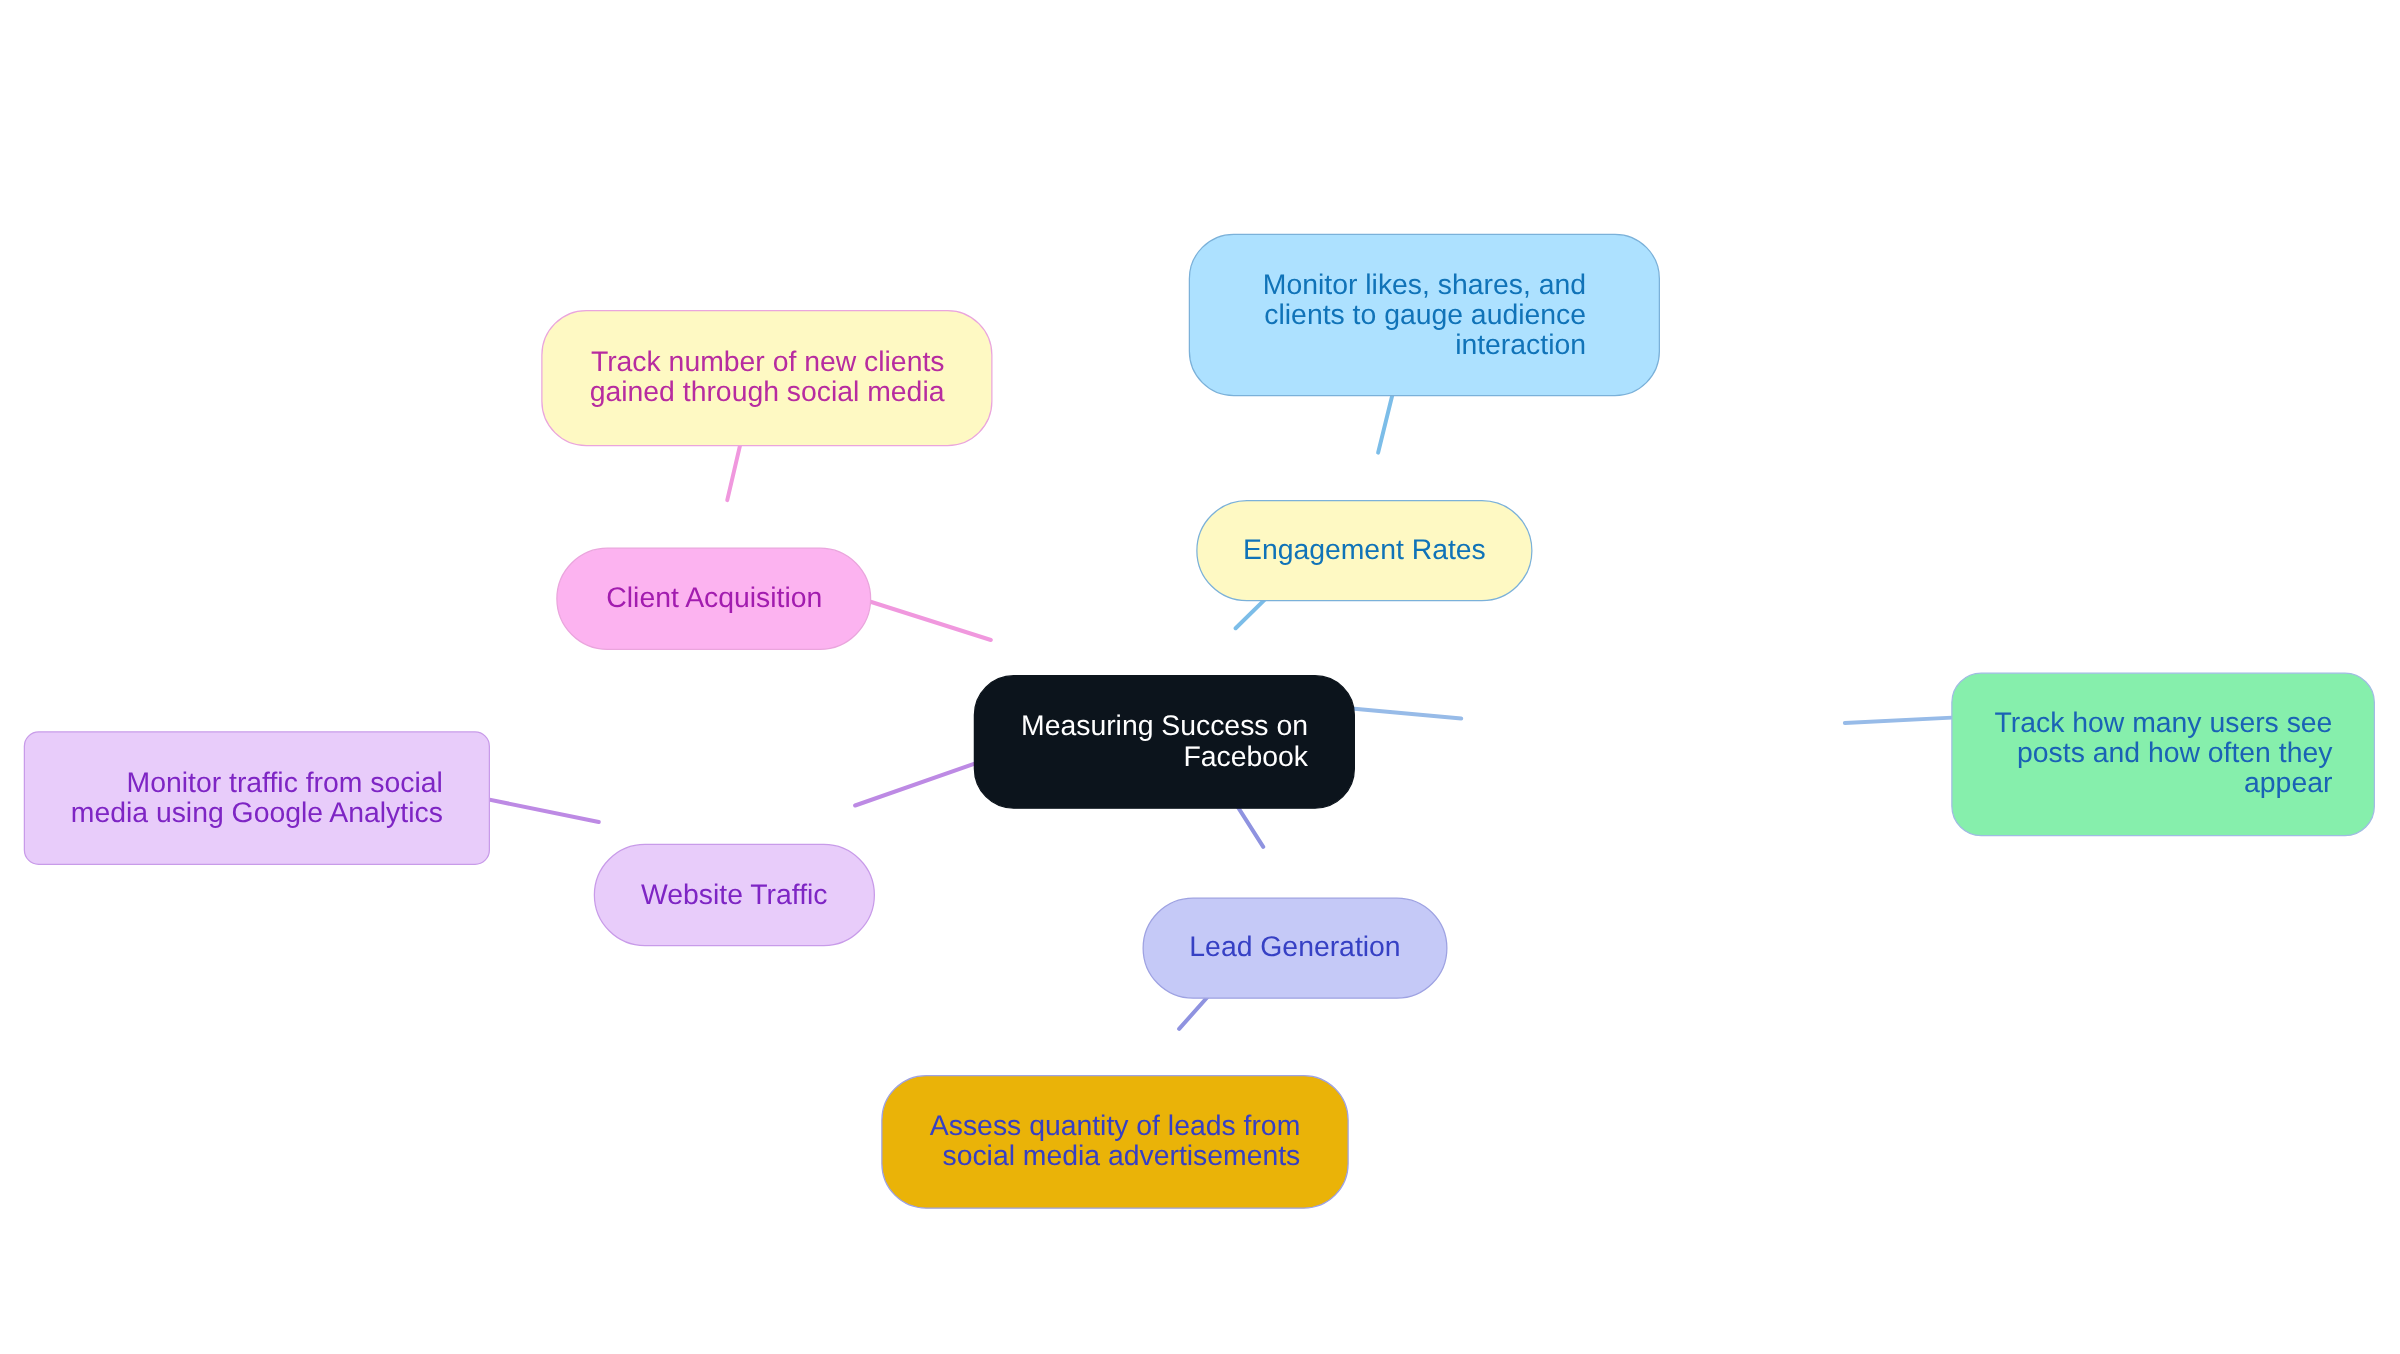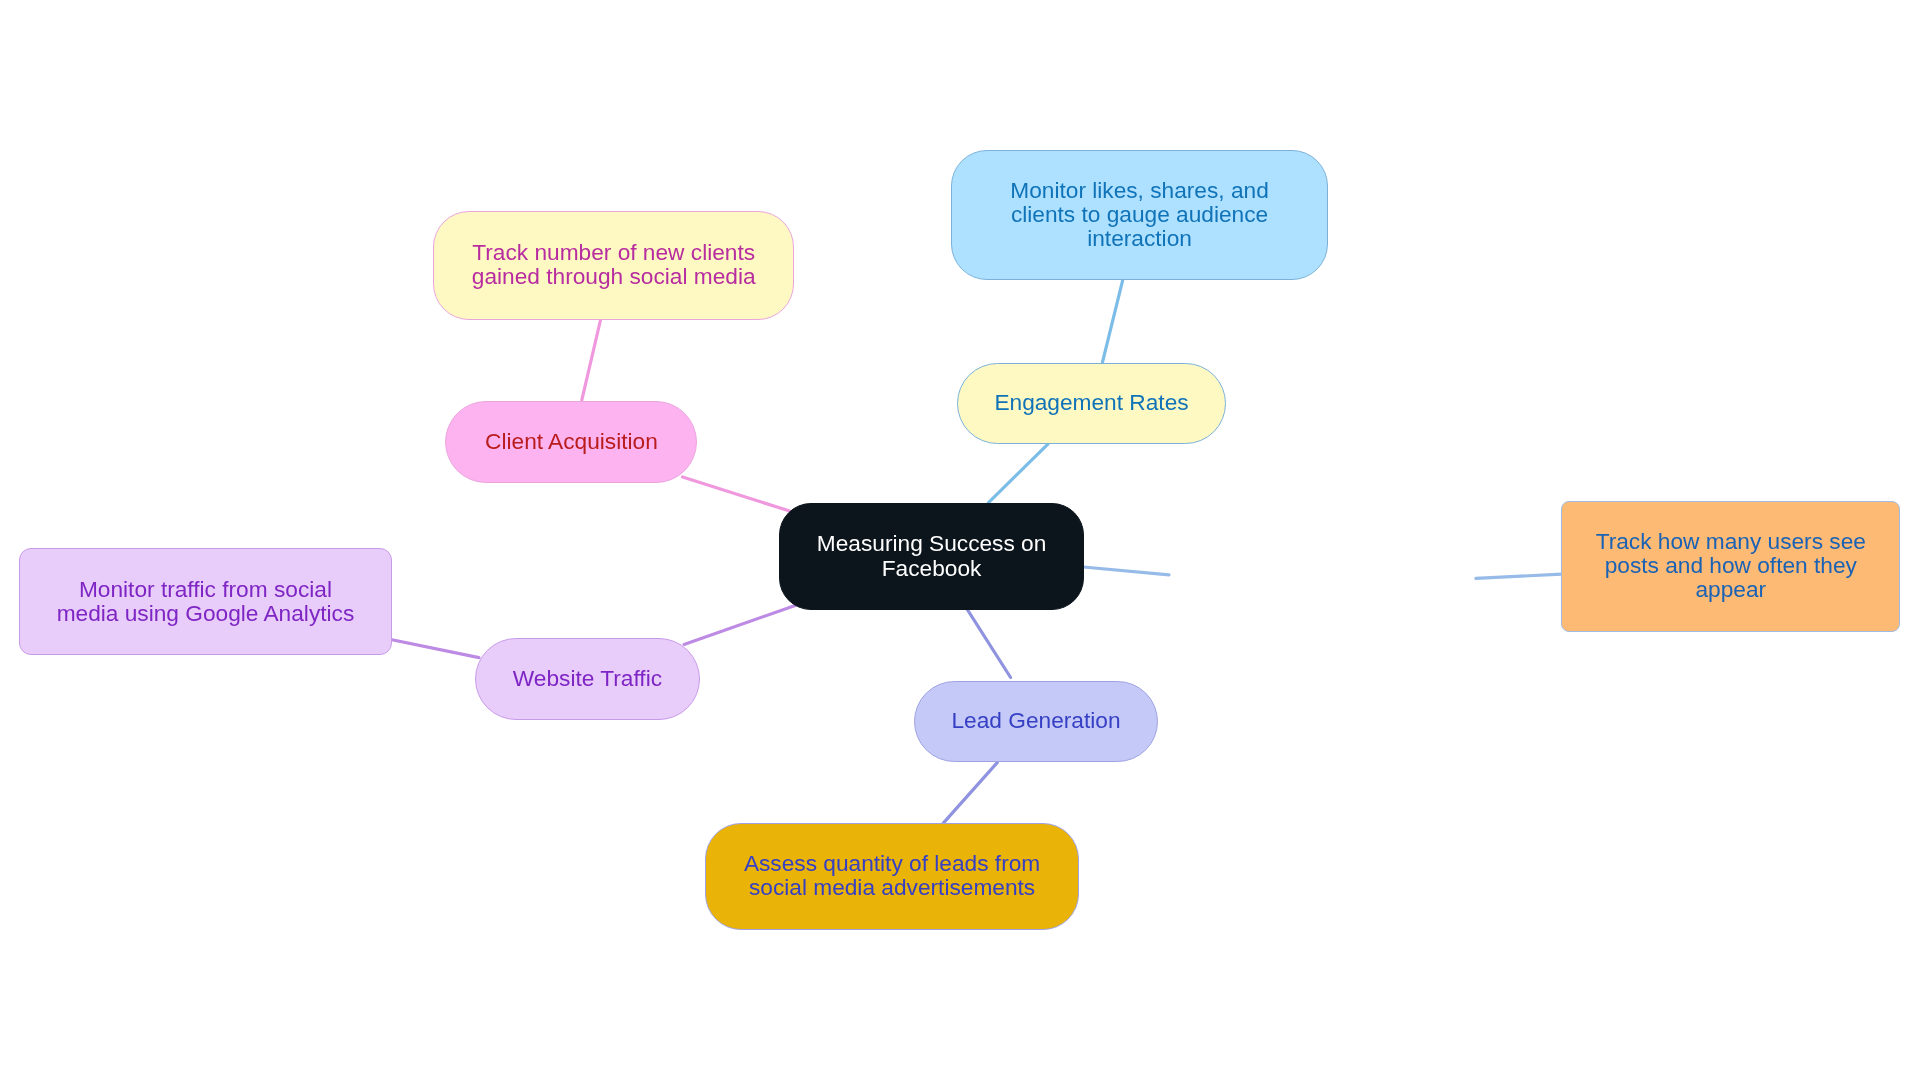--- a/index.html
+++ b/index.html
@@ -1,51 +1,51 @@
 <!DOCTYPE html>
 <html><head>
 <meta charset="utf-8">
 <style>
   html,body{margin:0;padding:0;background:#ffffff;}
   body{width:1920px;height:1083px;overflow:hidden;font-family:"Liberation Sans",sans-serif;}
   #canvas{position:relative;width:1920px;height:1083px;background:#ffffff;}
   #inner{position:absolute;left:0;top:0;width:1920px;height:1083px;filter:blur(0.6px);}
   svg#edges{position:absolute;left:0;top:0;width:1920px;height:1083px;}
-  .node{position:absolute;box-sizing:border-box;display:flex;align-items:center;justify-content:center;text-align:center;border-style:solid;border-width:1.3px;}
+  .node{position:absolute;box-sizing:border-box;display:flex;align-items:center;justify-content:center;text-align:right;border-style:solid;border-width:1.3px;margin-top:37px;}
   .node span{display:block;line-height:24.2px;font-size:22.7px;letter-spacing:0px;-webkit-font-smoothing:antialiased;transform:translate3d(0,-1.2px,0);}
   .node em{font-style:normal;}
 
   #edges path{fill:none;stroke-width:3.2;stroke-linecap:round;}
   .e-blue1{stroke:#7cbde8;}
   .e-blue2{stroke:#97bbe8;}
   .e-indigo{stroke:#8f93e0;}
   .e-purple{stroke:#bd8ae4;}
   .e-pink{stroke:#f098de;}
 
   
   .n-root{left:779.3px;top:503.1px;width:304.6px;height:106.9px;border-radius:32px;
           background:#0c141c;border-color:#0c141c;color:#ffffff;}
   .n-eng-detail{left:950.8px;top:149.8px;width:377.5px;height:130.7px;border-radius:36px;
           background:#ade1ff;border-color:#7bb1d9;color:#1073b8;}
   .n-eng{left:956.6px;top:362.5px;width:269.8px;height:81.9px;border-radius:41px;
           background:#fef9c3;border-color:#7bb1d9;color:#1073b8;}
   .n-reach{left:1168.2px;top:545.6px;width:307.9px;height:82px;border-radius:41px;
           background:#d0e3fd;border-color:#a0bce3;color:#1a62b5;}
-  .n-reach-detail{left:1561.1px;top:501.1px;width:339.4px;height:130.6px;border-radius:8px;
-          background:#fdba74;border-color:#a0bce3;color:#1a62b5;}
+  .n-reach-detail{left:1561.1px;top:501.1px;width:339.4px;height:130.6px;border-radius:24px;
+          background:#86efac;border-color:#a0bce3;color:#1a62b5;}
   .n-lead{left:914.4px;top:680.5px;width:243.2px;height:81.9px;border-radius:41px;
           background:#c5c9f7;border-color:#9ea2e2;color:#3640c4;}
   .n-lead-detail{left:705.3px;top:823.1px;width:373.5px;height:106.8px;border-radius:36px;
           background:#eab308;border-color:#9ea2e2;color:#3640c4;}
   .n-traffic{left:474.8px;top:638.4px;width:225.3px;height:82.1px;border-radius:41px;
           background:#e8ccfa;border-color:#c89be9;color:#7e25c4;}
   .n-traffic-detail{left:19.3px;top:548.3px;width:372.3px;height:106.9px;border-radius:12px;
           background:#e8ccfa;border-color:#c89be9;color:#7e25c4;}
   .n-client{left:445.4px;top:401.1px;width:252.1px;height:81.7px;border-radius:41px;
-          background:#fcb3f0;border-color:#eaa5dd;color:#b91c1c;}
+          background:#fcb3f0;border-color:#eaa5dd;color:#a21caf;}
   .n-client-detail{left:433.4px;top:210.5px;width:360.6px;height:109.2px;border-radius:36px;
           background:#fef9c3;border-color:#eaa5dd;color:#b72ca0;}
 </style>
 </head>
 <body>
 
 <div id="canvas">
     <div id="inner">
   <svg id="edges" viewBox="0 0 1920 1083">
     <path class="e-blue1" d="M988.5,502.6 L1047.9,444.2"></path>

